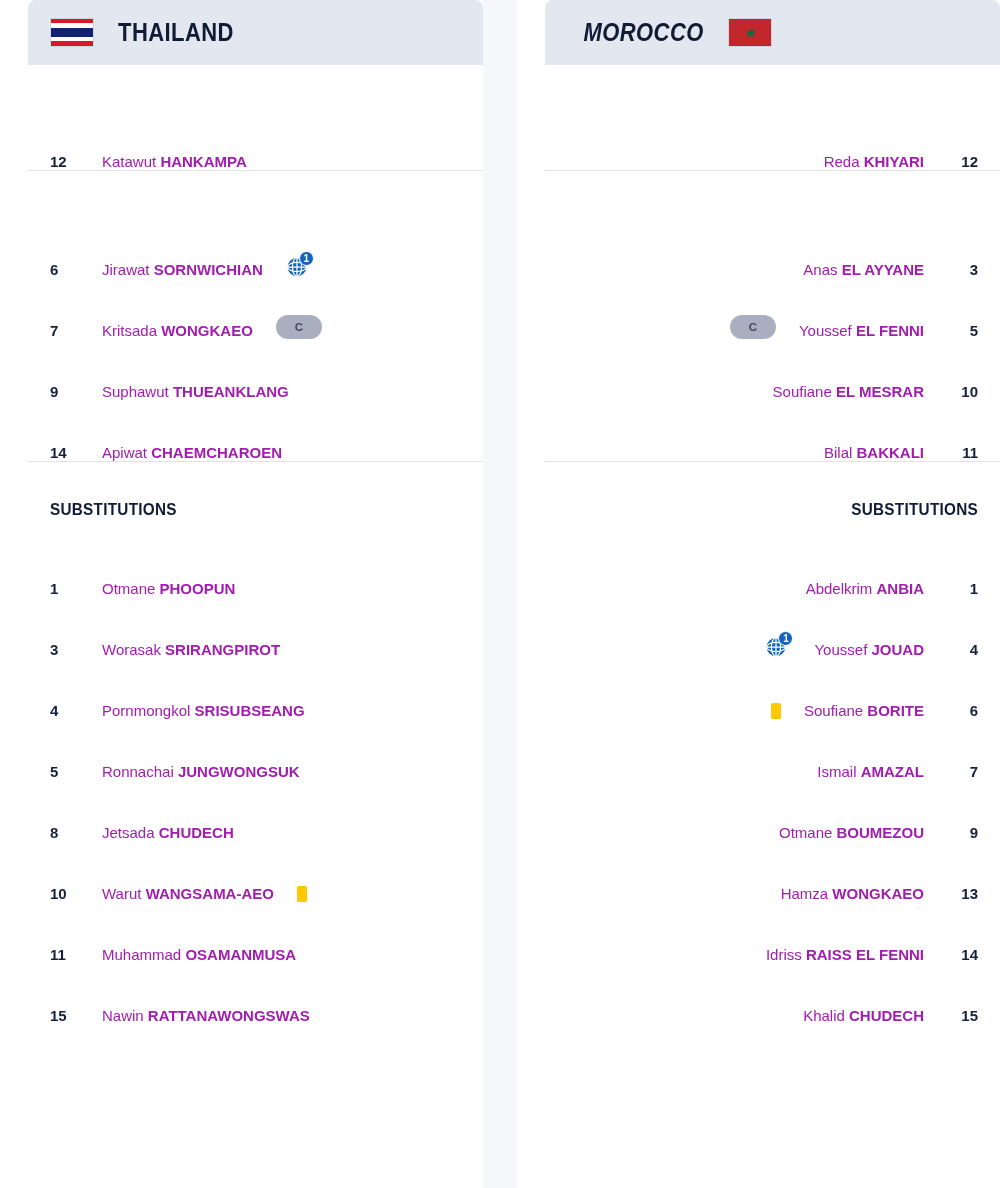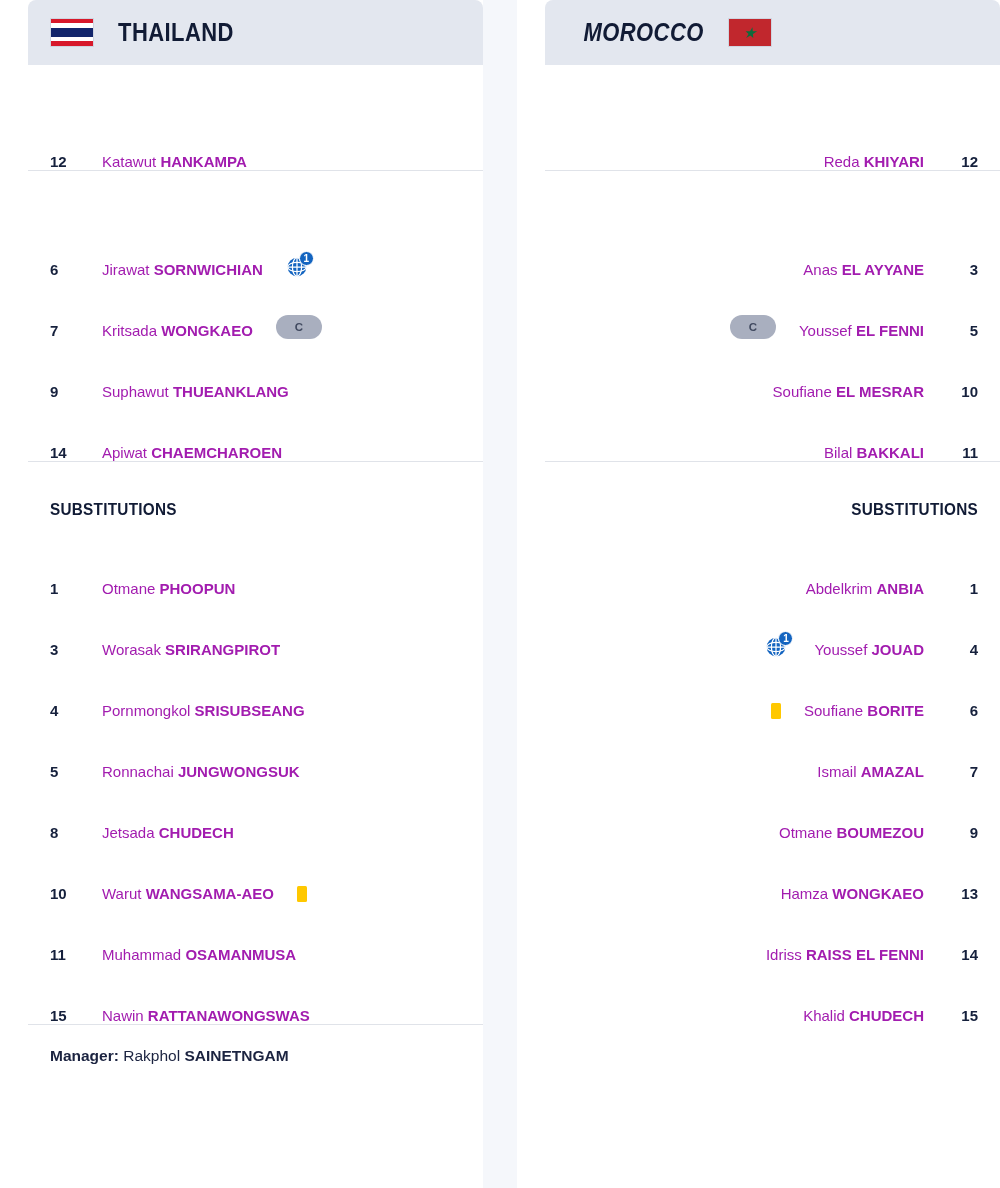--- a/index.html
+++ b/index.html
@@ -302,21 +302,20 @@
           </div>
           <div class="player-row left">
             <span class="shirt-num">11</span>
             <span class="player-name"><span class="first">Muhammad</span> <b>OSAMANMUSA</b></span>
           </div>
           <div class="player-row left">
             <span class="shirt-num">15</span>
             <span class="player-name"><span class="first">Nawin</span> <b>RATTANAWONGSWAS</b></span>
           </div>
         </div>
-        <div class="manager-bar left"><span class="label">Manager:</span> <span class="mfirst">Rakphol</span> <span class="mlast">SAINETNGAM</span></div>
       </div>
     </div>
     <div class="team-panel">
       <div class="team-header right">
         <span class="team-name">MOROCCO</span>
         <span class="flag flag-ma">
           <span class="star">★</span>
         </span>
       </div>
       <div class="panel-body">

